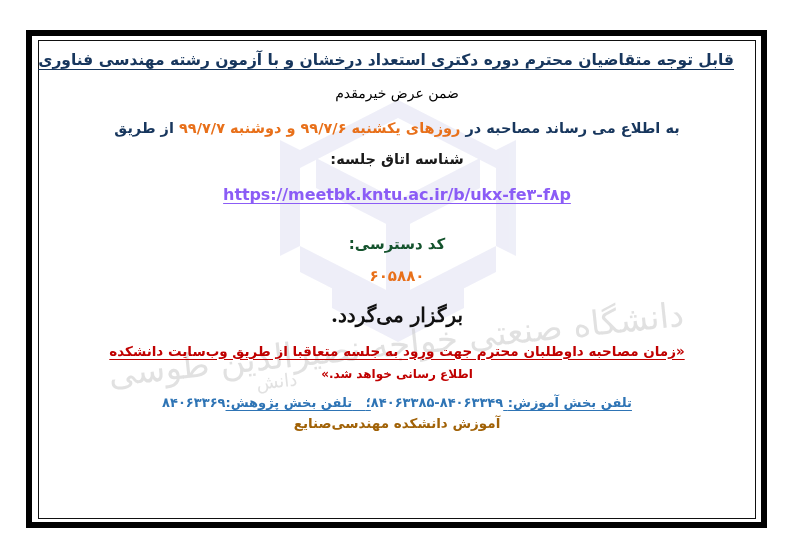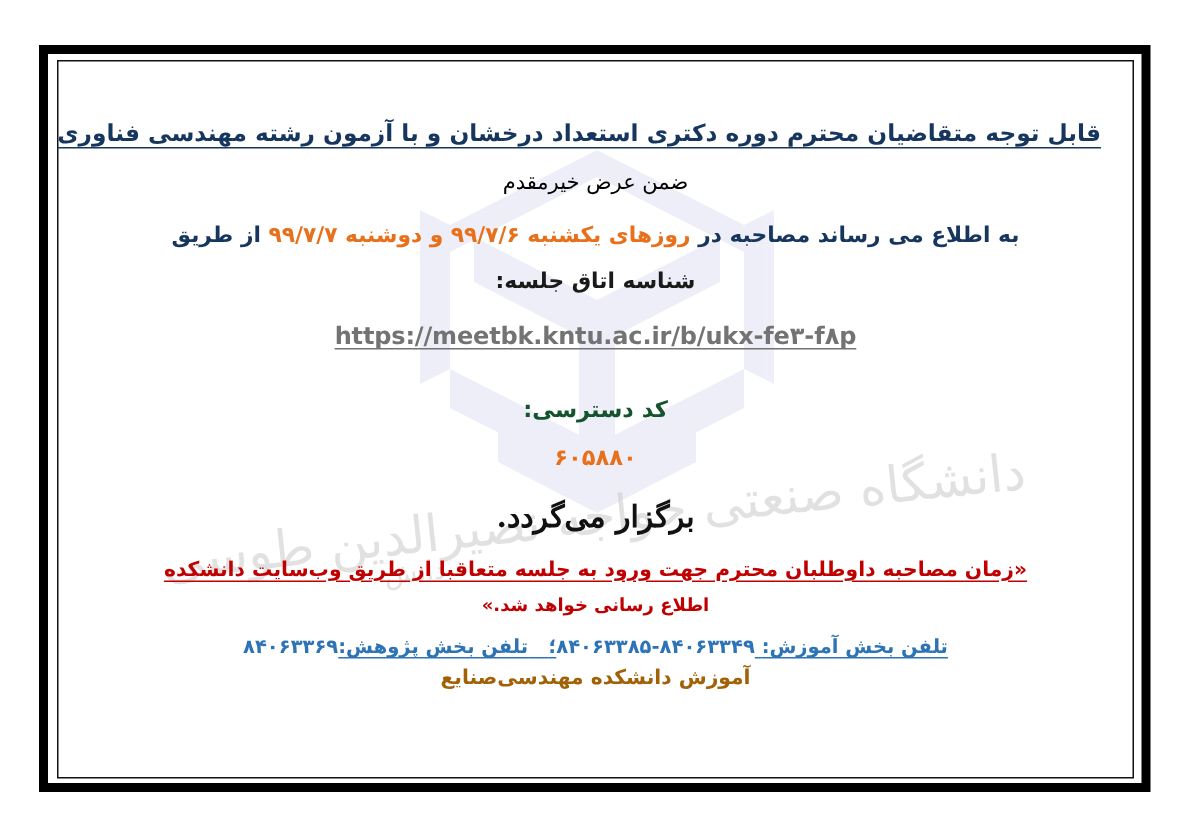--- a/index.html
+++ b/index.html
@@ -79,21 +79,21 @@
   .wm-script-text.small {
     top: 40px;
     font-size: 18px;
     transform: rotate(-6deg) translateX(-120px);
   }
 
   
   #content {
     position: absolute;
     left: 44px;
-    top: 62px;
+    top: 33px;
     width: 706px;
     height: 466px;
     box-sizing: border-box;
     padding: 10px 16px 0 16px;
     text-align: center;
     direction: rtl;
   }
 
   .line {
     width: 100%;
@@ -153,21 +153,21 @@
   }
 
   
   .l-link {
     margin-top: 14px;
     direction: ltr;
   }
   .l-link a {
     font-size: 16px;
     font-weight: bold;
-    color: #737373;
+    color: #8b5cf6;
     text-decoration: underline;
     text-underline-offset: 3px;
     letter-spacing: -0.1px;
   }
 
   .l-code-label {
     font-size: 15px;
     font-weight: bold;
     color: #14532d;
     margin-top: 27px;

